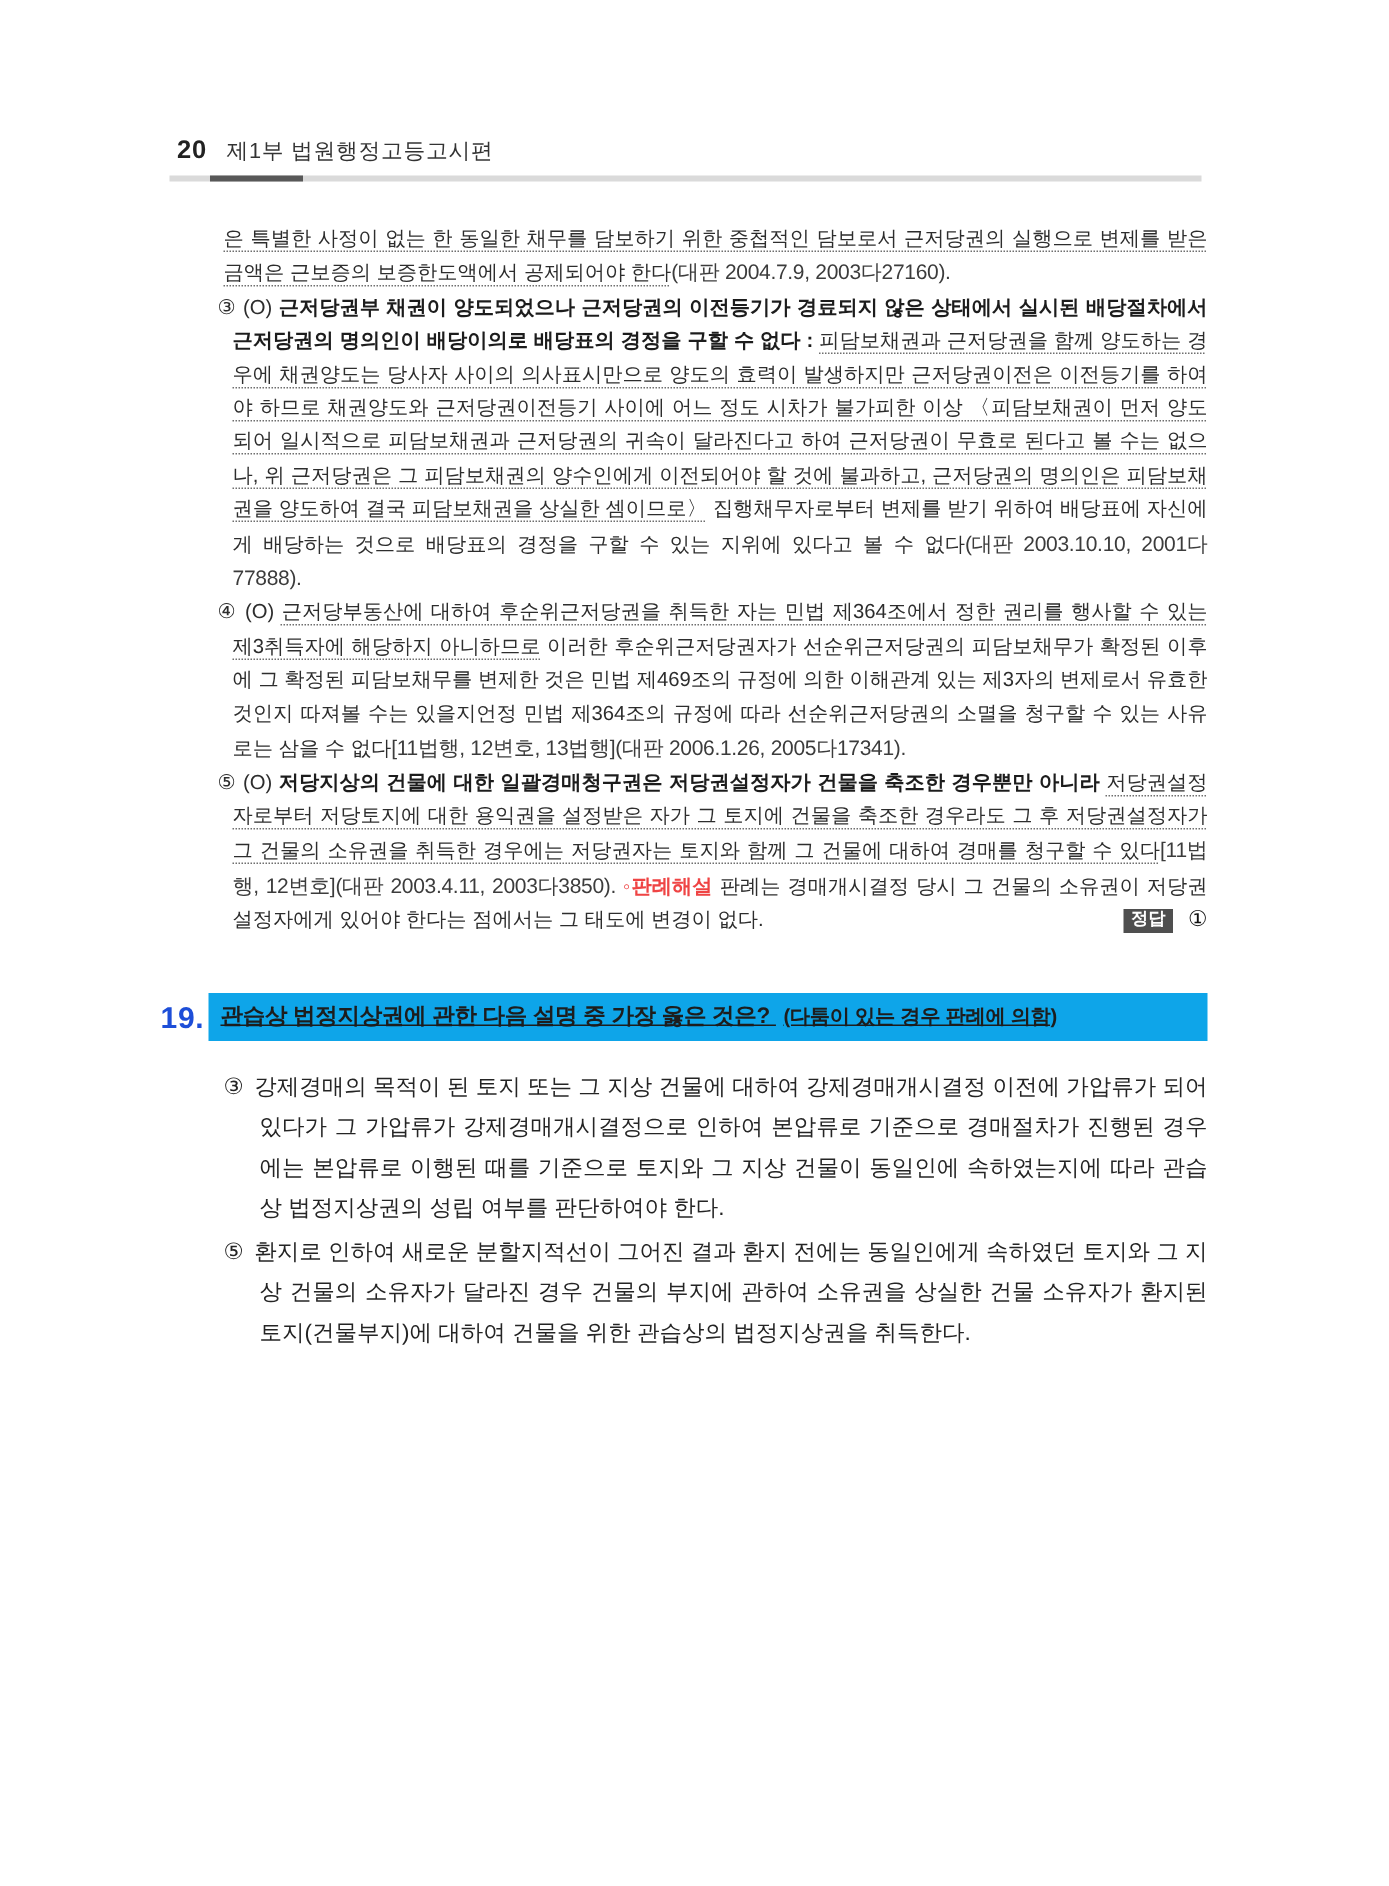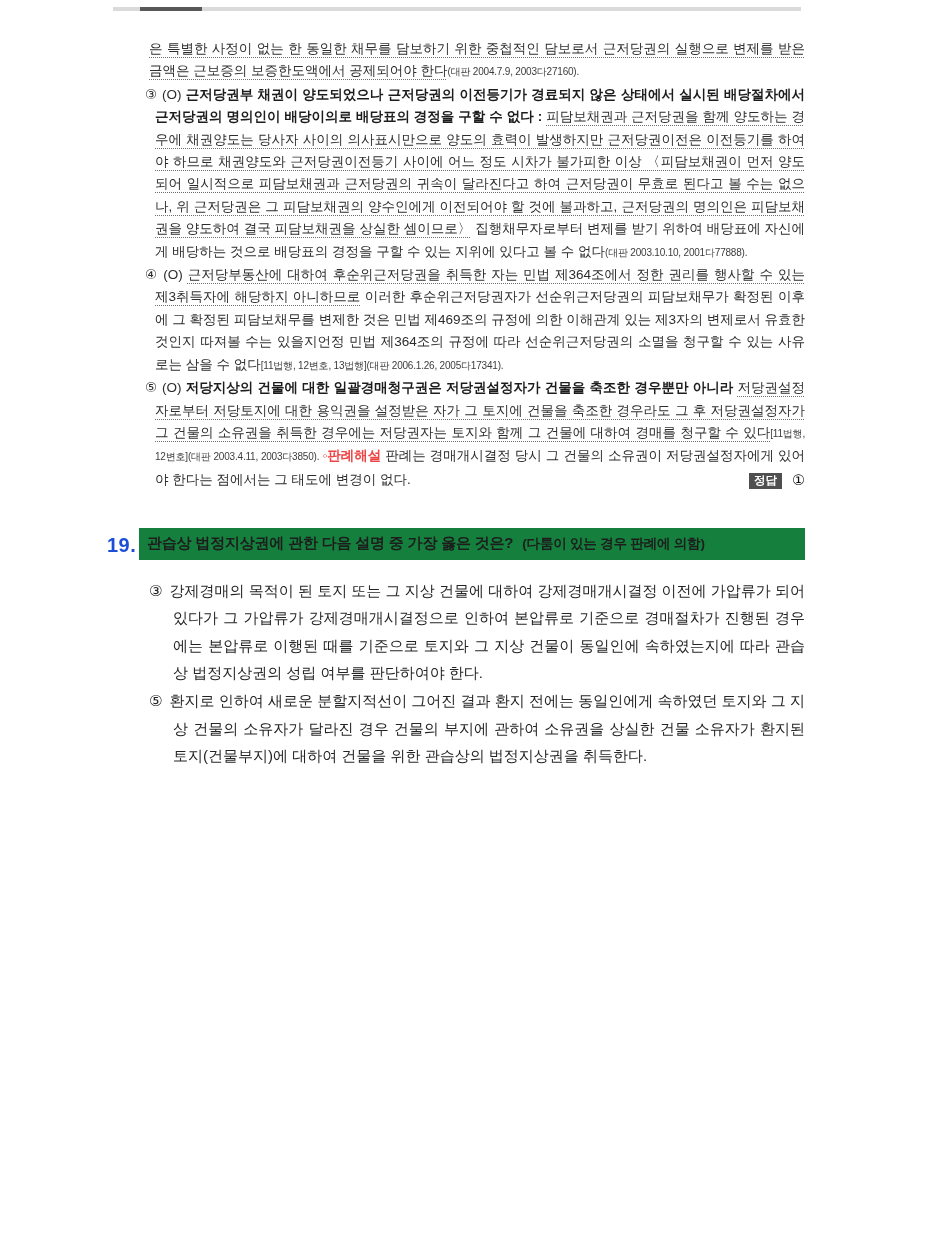--- a/index.html
+++ b/index.html
@@ -42,21 +42,21 @@
   .exp-item .marker { color:#2d2d2d; }
   .seg-b { font-weight:700; color:#1c1c1c; }
   .seg-p { }
   .seg-u {
     text-decoration:underline;
     text-decoration-style:dotted;
     text-decoration-color:#6f6f6f;
     text-decoration-thickness:1px;
     text-underline-offset:3.5px;
   }
-  .seg-ref { font-size:10px; color:#3c3c3c; letter-spacing:-0.2px; }
+  .seg-ref { font-size:14px; color:#3c3c3c; letter-spacing:-0.2px; }
   .seg-label { font-weight:700; color:#ef4444; }
   .ans-badge { float:right; text-indent:0; white-space:nowrap; margin-left:12px;padding-left:36px; }
   .ans-badge .lbl {
     display:inline-block;
     background:#4f4f4f; color:#ffffff;
     font-size:11.5px; font-weight:700;
     padding:2px 5px 2.5px; line-height:1;
     vertical-align:1px;
   }
   .ans-badge .val { font-size:14.5px; color:#111; margin-left:10px; }
@@ -65,42 +65,47 @@
     margin:37px 121px 0 107px;
     display:flex; align-items:stretch;
   }
   .qnum {
     width:32px; flex:0 0 32px;
     font-size:20px; font-weight:700; color:#1d4ed8;
     padding-top:6px; letter-spacing:0.5px;
   }
   .qbar {
     flex:1;
-    background:#15803d;
+    background:#0ea5e9;
     padding:6px 10px 7px 8px;
     font-weight:700; font-size:15px; color:#1d1d1d;
     letter-spacing:-0.2px;
+    text-decoration:underline;
   }
   .qnote { font-size:13.5px; font-weight:700; margin-left:5px; }
   
   .choices {
     margin:17px 121px 0 149px;
     font-size:15px;
     line-height:27.3px;
     text-align:justify;
     color:#242424;
   }
   .choice { padding-left:24px; text-indent:-24px; margin-bottom:1px; }
   .choice .marker { margin-right:7px; }
 </style>
 </head>
 <body>
 
 <div class="page">
 
+  <div class="running-head">
+    <span class="pagenum">20</span>
+    <span class="part-title">제1부 법원행정고등고시편</span>
+  </div>
   <div class="head-rule">
     <div class="head-rule-dark"></div>
   </div>
 
   <section class="explanation">
       <p class="exp-item no-marker"><span class="seg-u">은 특별한 사정이 없는 한 동일한 채무를 담보하기 위한 중첩적인 담보로서 근저당권의 실행으로 변제를 받은 금액은 근보증의 보증한도액에서 공제되어야 한다</span><span class="seg-ref">(대판 2004.7.9, 2003다27160).</span></p>
       <p class="exp-item"><span class="marker">③ (O) </span><span class="seg-b">근저당권부 채권이 양도되었으나 근저당권의 이전등기가 경료되지 않은 상태에서 실시된 배당절차에서 근저당권의 명의인이 배당이의로 배당표의 경정을 구할 수 없다 : </span><span class="seg-u">피담보채권과 근저당권을 함께 양도하는 경우에 채권양도는 당사자 사이의 의사표시만으로 양도의 효력이 발생하지만 근저당권이전은 이전등기를 하여야 하므로 채권양도와 근저당권이전등기 사이에 어느 정도 시차가 불가피한 이상 〈피담보채권이 먼저 양도되어 일시적으로 피담보채권과 근저당권의 귀속이 달라진다고 하여 근저당권이 무효로 된다고 볼 수는 없으나, 위 근저당권은 그 피담보채권의 양수인에게 이전되어야 할 것에 불과하고, 근저당권의 명의인은 피담보채권을 양도하여 결국 피담보채권을 상실한 셈이므로〉</span><span class="seg-p"> 집행채무자로부터 변제를 받기 위하여 배당표에 자신에게 배당하는 것으로 배당표의 경정을 구할 수 있는 지위에 있다고 볼 수 없다</span><span class="seg-ref">(대판 2003.10.10, 2001다77888).</span></p>
       <p class="exp-item"><span class="marker">④ (O) </span><span class="seg-u">근저당부동산에 대하여 후순위근저당권을 취득한 자는 민법 제364조에서 정한 권리를 행사할 수 있는 제3취득자에 해당하지 아니하므로</span><span class="seg-p"> 이러한 후순위근저당권자가 선순위근저당권의 피담보채무가 확정된 이후에 그 확정된 피담보채무를 변제한 것은 민법 제469조의 규정에 의한 이해관계 있는 제3자의 변제로서 유효한 것인지 따져볼 수는 있을지언정 민법 제364조의 규정에 따라 선순위근저당권의 소멸을 청구할 수 있는 사유로는 삼을 수 없다</span><span class="seg-ref">[11법행, 12변호, 13법행](대판 2006.1.26, 2005다17341).</span></p>
       <p class="exp-item"><span class="marker">⑤ (O) </span><span class="seg-b">저당지상의 건물에 대한 일괄경매청구권은 저당권설정자가 건물을 축조한 경우뿐만 아니라 </span><span class="seg-u">저당권설정자로부터 저당토지에 대한 용익권을 설정받은 자가 그 토지에 건물을 축조한 경우라도 그 후 저당권설정자가 그 건물의 소유권을 취득한 경우에는 저당권자는 토지와 함께 그 건물에 대하여 경매를 청구할 수 있다</span><span class="seg-ref">[11법행, 12변호](대판 2003.4.11, 2003다3850). </span><span class="seg-label">◦판례해설</span><span class="seg-p"> 판례는 경매개시결정 당시 그 건물의 소유권이 저당권설정자에게 있어야 한다는 점에서는 그 태도에 변경이 없다.</span><span class="ans-badge"><span class="lbl">정답</span><span class="val">①</span></span></p>
     </section>

